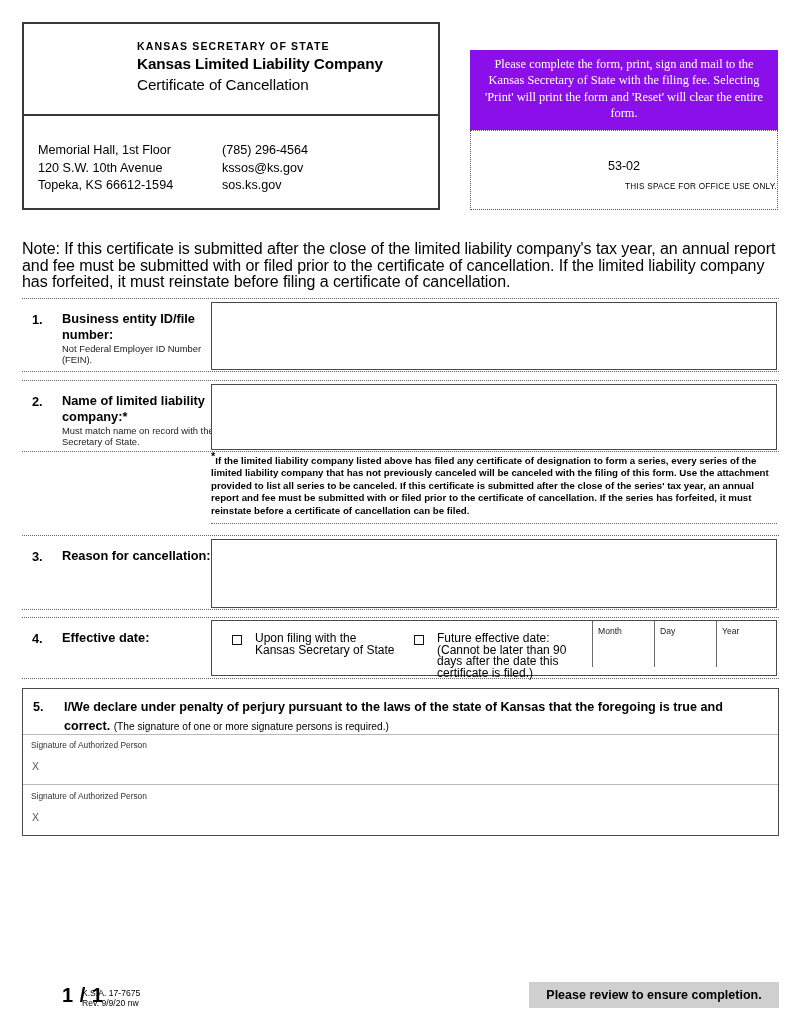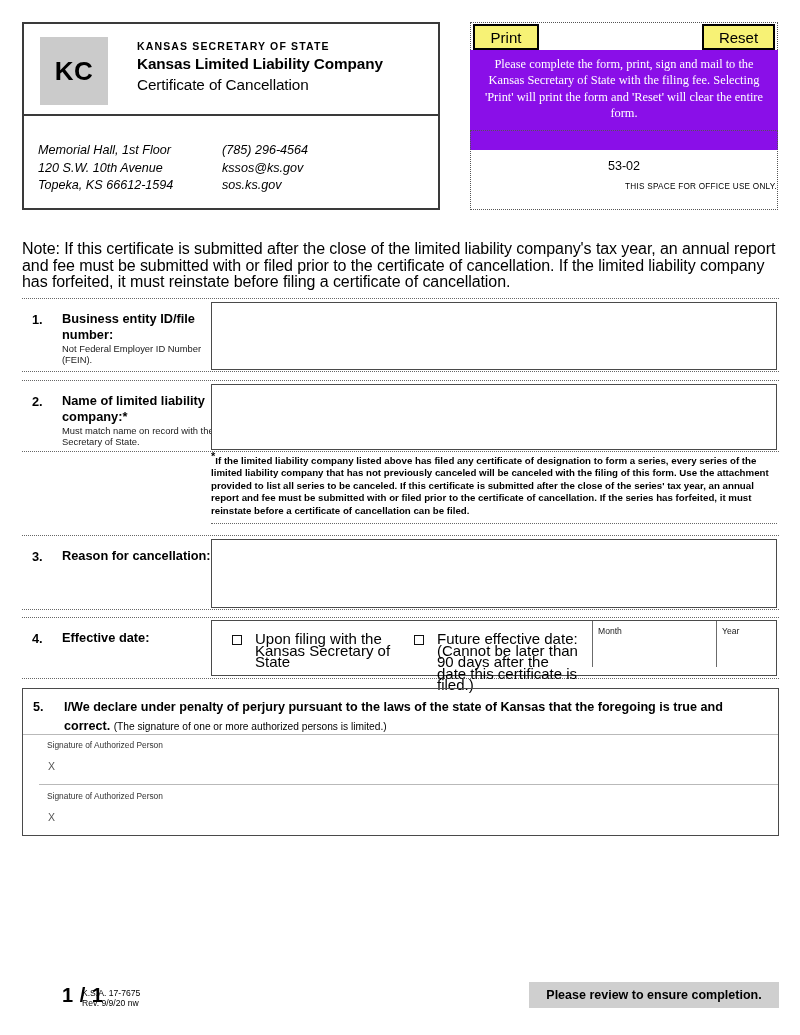--- a/index.html
+++ b/index.html
@@ -60,21 +60,20 @@
     position: absolute;
     left: 113px; top: 52px;
     font-size: 15.3px;
     font-weight: normal;
     letter-spacing: -0.1px;
   }
   .addr-col {
     position: absolute;
     font-size: 12.6px;
     line-height: 17.5px;
-    font-style: italic;
   }
   .addr-col.c1 { left: 14px; top: 118px; }
   .addr-col.c2 { left: 198px; top: 118px; }
   .addr-col div { white-space: nowrap; }
 
   
   .hdr-right {
     position: absolute;
     left: 470px; top: 22px;
     width: 308px; height: 188px;
@@ -101,21 +100,21 @@
     font-size: 15px;
     cursor: pointer;
     font-family: "Liberation Sans", sans-serif;
   }
   .form-btn.print { left: 2px; width: 66px; }
   .form-btn.reset { right: 2px; width: 73px; }
 
   .purple-note {
     position: absolute;
     left: 0; top: 28px; right: 0;
-    height: 100px;
+    height: 80px;
     background: #8a0fe8;
     color: #ffffff;
     font-family: "Liberation Serif", serif;
     font-size: 12.4px;
     line-height: 16.4px;
     text-align: center;
     padding: 6px 6px 0 6px;
     box-sizing: border-box;
   }
   .office-box {
@@ -222,21 +221,21 @@
   .cbox {
     position: absolute;
     width: 10px; height: 10px;
     border: 1.4px solid #111;
     box-sizing: border-box;
     background: #fff;
     cursor: pointer;
   }
   .cb-opt-text {
     position: absolute;
-    font-size: 15px;
+    font-size: 12px;
     line-height: 11.6px;
   }
   .mdy-cell {
     position: absolute;
     top: 0; bottom: 8px;
     border-left: 1px solid #6b6b6b;
     box-sizing: border-box;
   }
   .mdy-cell span {
     position: absolute;
@@ -272,21 +271,21 @@
     font-size: 12.6px;
     line-height: 19px;
     font-weight: bold;
   }
   .decl-text .light {
     font-weight: normal;
     font-size: 10.2px;
   }
   .sig-row {
     position: absolute;
-    left: 16px; right: 0;
+    left: 0; right: 0;
     height: 50px;
     box-sizing: border-box;
     text-align: center;
   }
   .sig-row.r1 { top: 46px; border-bottom: 1.5px solid #b9b9b9; }
   .sig-row.r2 { top: 97px; }
   .sig-lbl {
     position: absolute;
     left: 8px; top: 5px;
     font-size: 8.4px;
@@ -324,42 +323,37 @@
     justify-content: center;
     font-size: 12.5px;
     font-weight: bold;
   }
 </style>
 </head>
 <body>
 
 <div class="hdr-left">
   <div class="hdr-left-top">
-    <div class="kc-logo">KC</div>
     <div class="hdr-agency">KANSAS SECRETARY OF STATE</div>
     <div class="hdr-title1">Kansas Limited Liability Company</div>
     <div class="hdr-title2">Certificate of Cancellation</div>
   </div>
   <div class="addr-col c1">
     <div>Memorial Hall, 1st Floor</div>
     <div>120 S.W. 10th Avenue</div>
     <div>Topeka, KS 66612-1594</div>
   </div>
   <div class="addr-col c2">
     <div>(785) 296-4564</div>
     <div>kssos@ks.gov</div>
     <div>sos.ks.gov</div>
   </div>
 </div>
 
 <div class="hdr-right">
-  <div class="btn-row">
-    <div class="form-btn print">Print</div>
-    <div class="form-btn reset">Reset</div>
-  </div>
   <div class="purple-note">Please complete the form, print, sign and mail to the Kansas Secretary of State with the filing fee.  Selecting 'Print' will print the form and 'Reset' will clear the entire form.</div>
   <div class="office-box">
     <div class="office-num">53-02</div>
     <div class="office-cap">THIS SPACE FOR OFFICE USE ONLY.</div>
   </div>
 </div>
 
 <div class="note-para">Note:  If this certificate is submitted after the close of the limited liability company's tax year, an annual report and fee must be submitted with or filed prior to the certificate of cancellation. If the limited liability company has forfeited, it must reinstate before filing a certificate of cancellation.</div>
 
 <div class="row" id="row1">
@@ -388,30 +382,33 @@
   <div class="num">4.</div>
   <div class="lbl">Effective date:</div>
   <div class="eff-box">
     <div class="cbox" style="left:20px; top:14px;"></div>
     <div class="cb-opt-text" style="left:43px; top:12px; width:140px;">Upon filing with the Kansas Secretary of State</div>
     <div class="cbox" style="left:202px; top:14px;"></div>
     <div class="cb-opt-text" style="left:225px; top:12px; width:145px;">Future effective date: (Cannot be later than 90 days after the date this certificate is filed.)</div>
     <div class="mdy-cell" style="left:380px; width:62px;">
         <span>Month</span>
       </div>
+    <div class="mdy-cell" style="left:442px; width:62px;">
+        <span>Day</span>
+      </div>
     <div class="mdy-cell" style="left:504px; right:0;">
         <span>Year</span>
       </div>
   </div>
 </div>
 
 <div class="decl-block">
   <div class="decl-head">
     <div class="num">5.</div>
-    <div class="decl-text"><span>I/We declare under penalty of perjury pursuant to the laws of the state of Kansas that the foregoing is true and correct.</span> <span class="light">(The signature of one or more authorized persons is limited.)</span></div>
+    <div class="decl-text"><span>I/We declare under penalty of perjury pursuant to the laws of the state of Kansas that the foregoing is true and correct.</span> <span class="light">(The signature of one or more signature persons is required.)</span></div>
   </div>
   <div class="sig-row r1">
     <div class="sig-lbl">Signature of Authorized Person</div>
     <div class="sig-x">X</div>
   </div>
   <div class="sig-row r2">
     <div class="sig-lbl">Signature of Authorized Person</div>
     <div class="sig-x">X</div>
   </div>
 </div>

